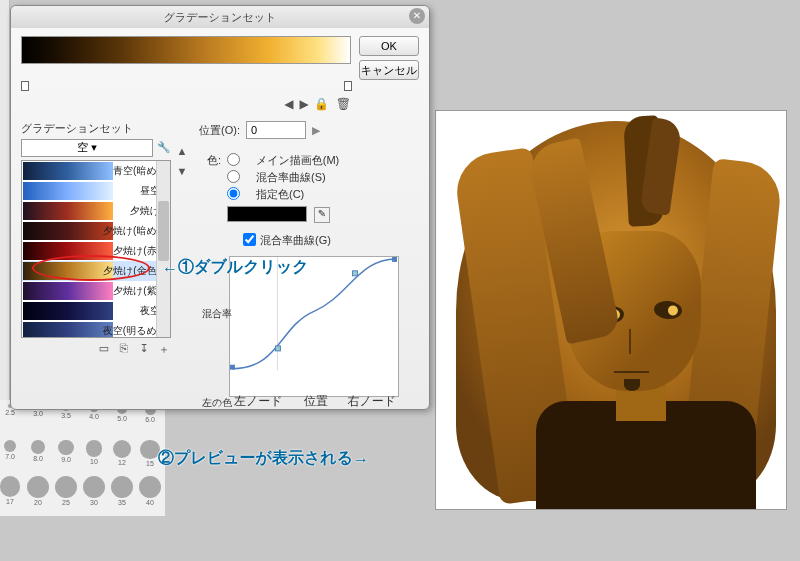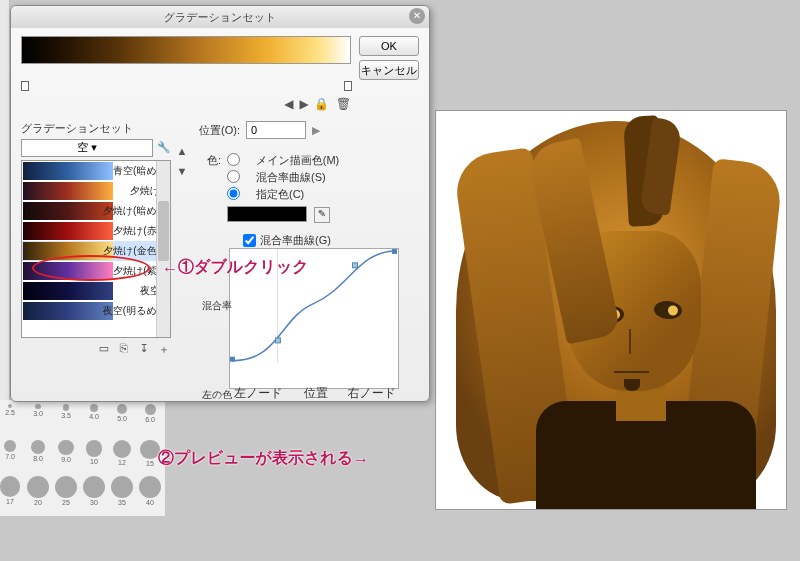--- a/index.html
+++ b/index.html
@@ -60,28 +60,28 @@
 
   .right-col { flex: 1; font-size: 11px; color: #333; }
   .pos-row { display: flex; align-items: center; gap: 6px; margin-bottom: 14px; }
   .pos-row input { width: 60px; height: 18px; font-size: 11px; border: 1px solid #999; padding: 0 4px; }
   .color-row { display: flex; gap: 6px; margin-bottom: 2px; }
   .radio-col { display: flex; flex-direction: column; gap: 2px; }
   .radio-item { display: flex; align-items: flex-start; gap: 16px; }
   .radio-item input { margin: 0; }
   .color-chip { width: 80px; height: 16px; background: #000; border: 1px solid #999; display: inline-block; vertical-align: middle; }
   .eyedrop { width: 16px; height: 16px; border: 1px solid #999; display: inline-block; text-align: center; font-size: 10px; cursor: pointer; margin-left: 4px; }
-  .curve-check { display: flex; align-items: center; gap: 4px; margin-top: 10px; margin-bottom: 0; padding-left: 44px; }
+  .curve-check { display: flex; align-items: flex-start; gap: 4px; margin-top: 10px; margin-bottom: 8px; padding-left: 44px; }
   .curve-box { width: 170px; height: 141px; border: 1px solid #aaa; background: #fff; position: relative; margin-left: 30px; }
   .curve-ylabel { position: absolute; left: -28px; top: 50px; font-size: 10px; }
   .curve-xlabel { position: absolute; left: -28px; bottom: -14px; font-size: 10px; }
   .curve-x { position: absolute; bottom: -14px; font-size: 12px; }
   .curve-svg { position: absolute; inset: 0; }
 
-  .annot { position: absolute; color: #be185d; font-weight: bold; font-size: 16px; font-family: "Meiryo", sans-serif; text-shadow: 0 0 2px #fff, 0 0 2px #fff; pointer-events: none; }
+  .annot { position: absolute; color: #0369a1; font-weight: bold; font-size: 16px; font-family: "Meiryo", sans-serif; text-shadow: 0 0 2px #fff, 0 0 2px #fff; pointer-events: none; }
   .annot1 { left: 162px; top: 257px; }
   .annot2 { left: 158px; top: 448px; }
   .oval { position: absolute; left: 32px; top: 255px; width: 118px; height: 26px; border: 2px solid #e02020; border-radius: 50%; pointer-events: none; }
 
   .left-edge { position: absolute; left: 0; top: 0; width: 10px; height: 400px; background: #e8e8e8; border-right: 1px solid #bbb; }
 </style>
 </head>
 <body>
 
 <div class="canvas-bg"></div>
@@ -223,20 +223,24 @@
           <div class="set-label">グラデーションセット</div>
           <div class="set-row">
             <div class="set-select"><span>空</span> ▾</div>
             <span class="tool-icon">🔧</span>
           </div>
           <div class="grad-list">
             <div id="grad-items">
                 <div class="grad-item">
                   <div class="grad-sw" style="background:linear-gradient(90deg,#102040,#3060a0,#90c0ff)"></div>
                   <span class="grad-name">青空(暗め)</span>
+                </div>
+                <div class="grad-item">
+                  <div class="grad-sw" style="background:linear-gradient(90deg,#2060c0,#80b0ff,#e0f0ff)"></div>
+                  <span class="grad-name">昼空</span>
                 </div>
                 <div class="grad-item">
                   <div class="grad-sw" style="background:linear-gradient(90deg,#201020,#a03020,#ffb040)"></div>
                   <span class="grad-name">夕焼け</span>
                 </div>
                 <div class="grad-item">
                   <div class="grad-sw" style="background:linear-gradient(90deg,#100808,#501818,#c04020)"></div>
                   <span class="grad-name">夕焼け(暗め)</span>
                 </div>
                 <div class="grad-item">

